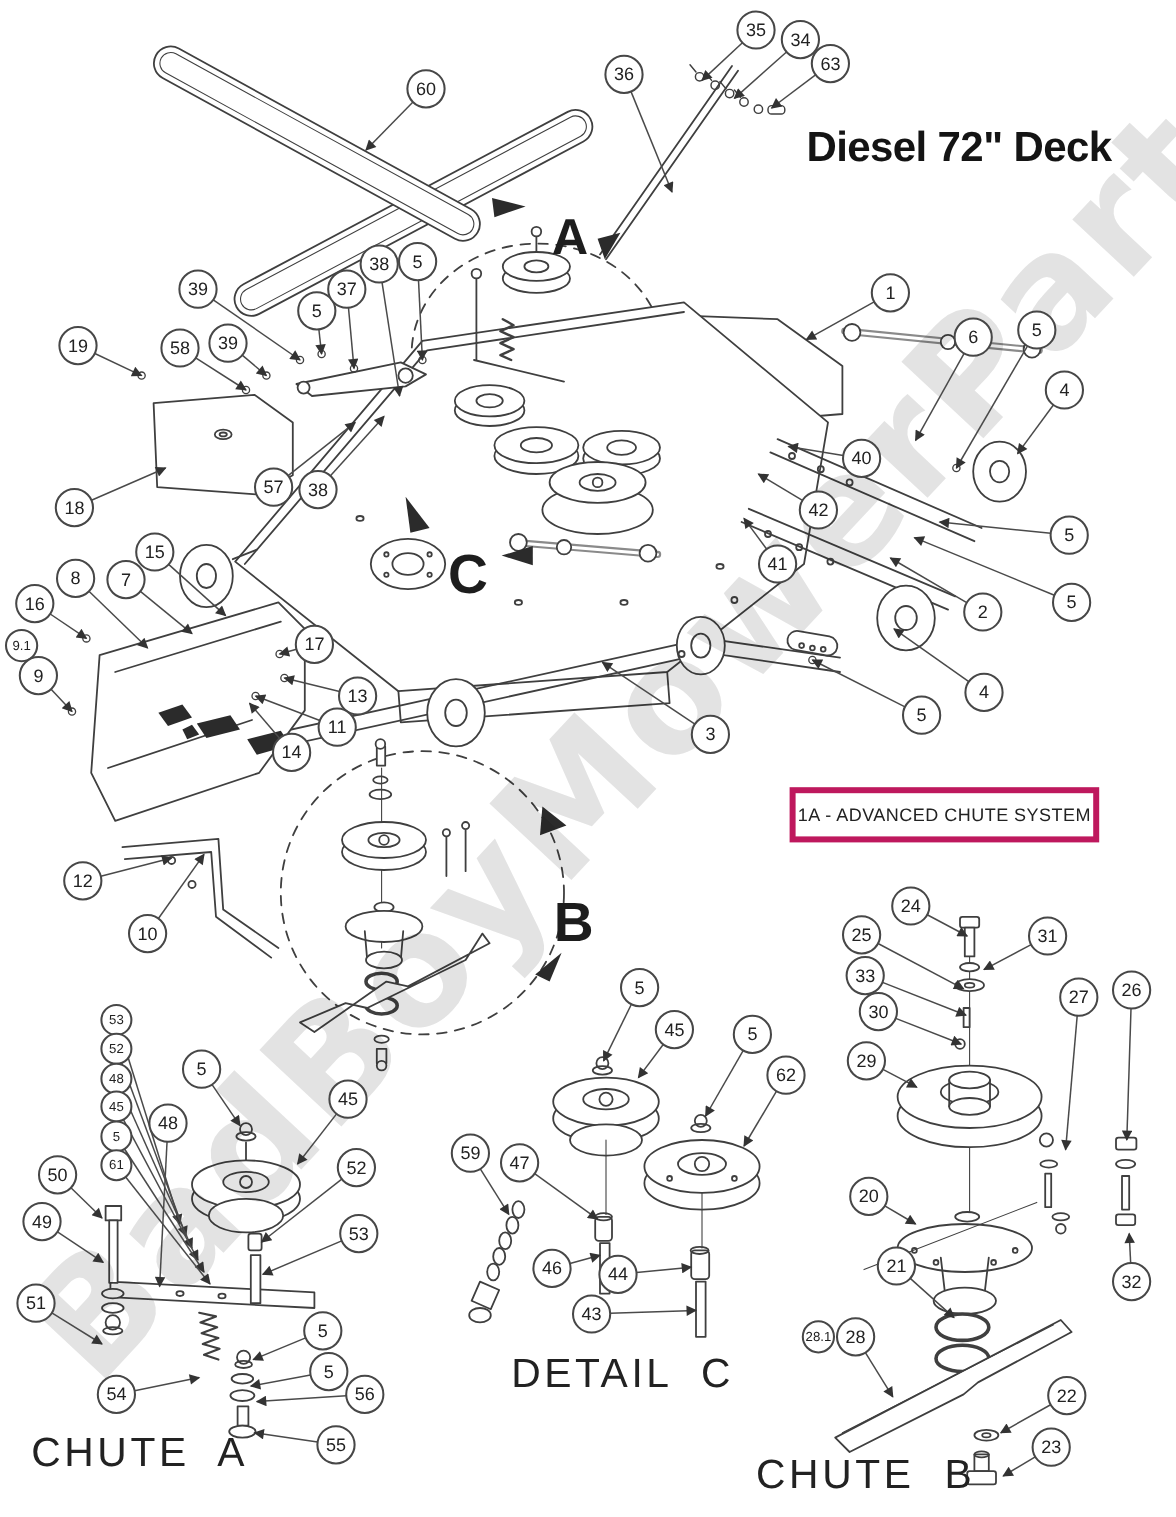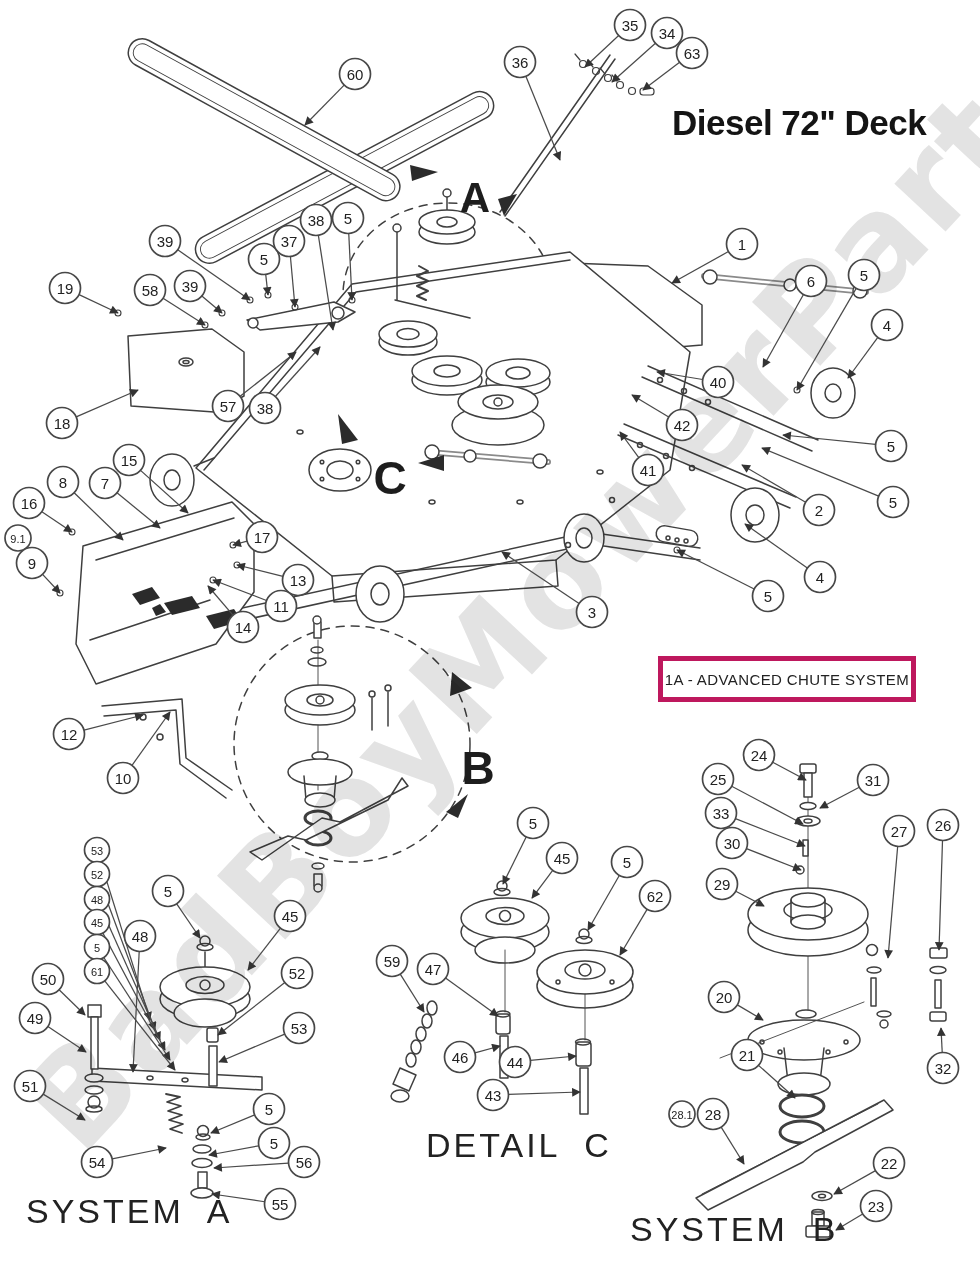--- a/index.html
+++ b/index.html
@@ -812,15 +812,15 @@
       <text x="478" y="768" class="secletter" font-size="46">B</text>
     </g>
 </svg>
 
 <div id="title">
   <div>Diesel 72" Deck</div>
 </div>
 
 <div id="chute-box">1A - ADVANCED CHUTE SYSTEM</div>
 
-<div id="detail-a-label" class="detail-label">SYSTEM  A</div>
+<div id="detail-a-label" class="detail-label">CHUTE  A</div>
 <div id="detail-c-label" class="detail-label">DETAIL  C</div>
-<div id="detail-b-label" class="detail-label">SYSTEM  B</div>
+<div id="detail-b-label" class="detail-label">CHUTE  B</div>
 
 </body></html>

